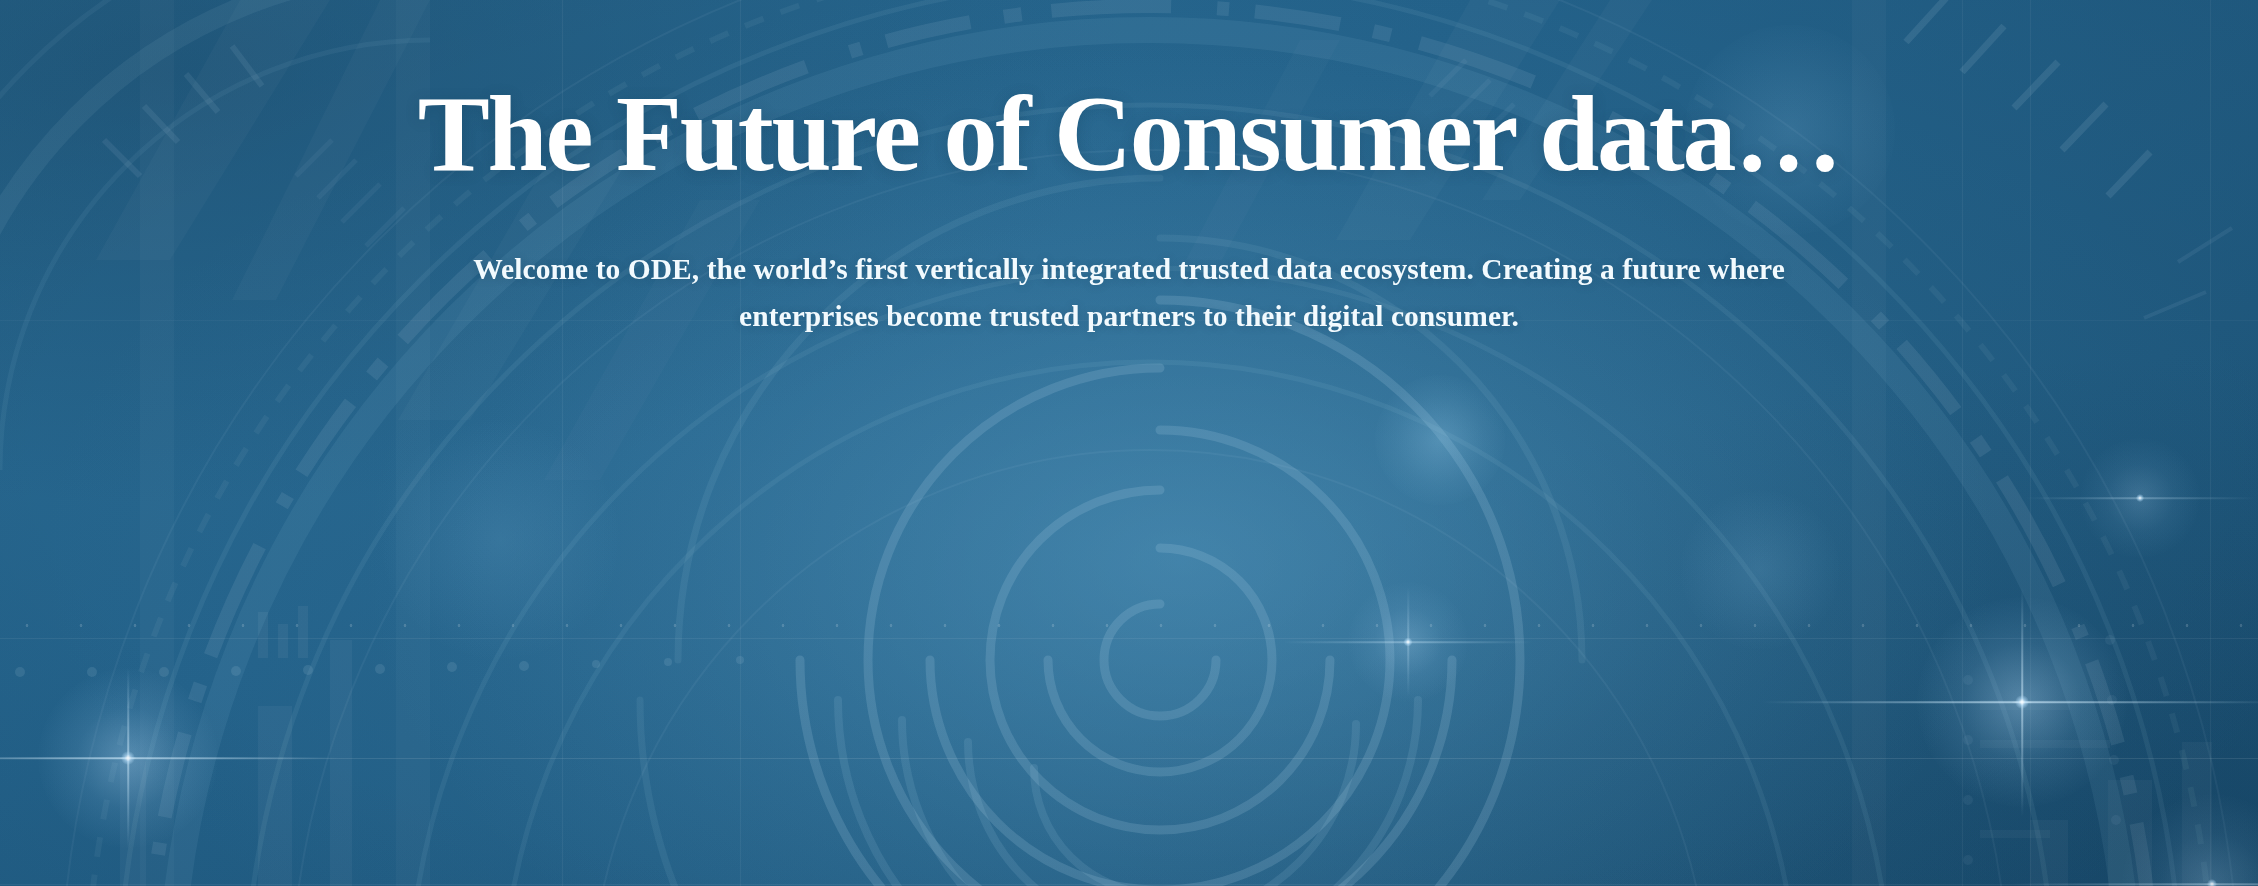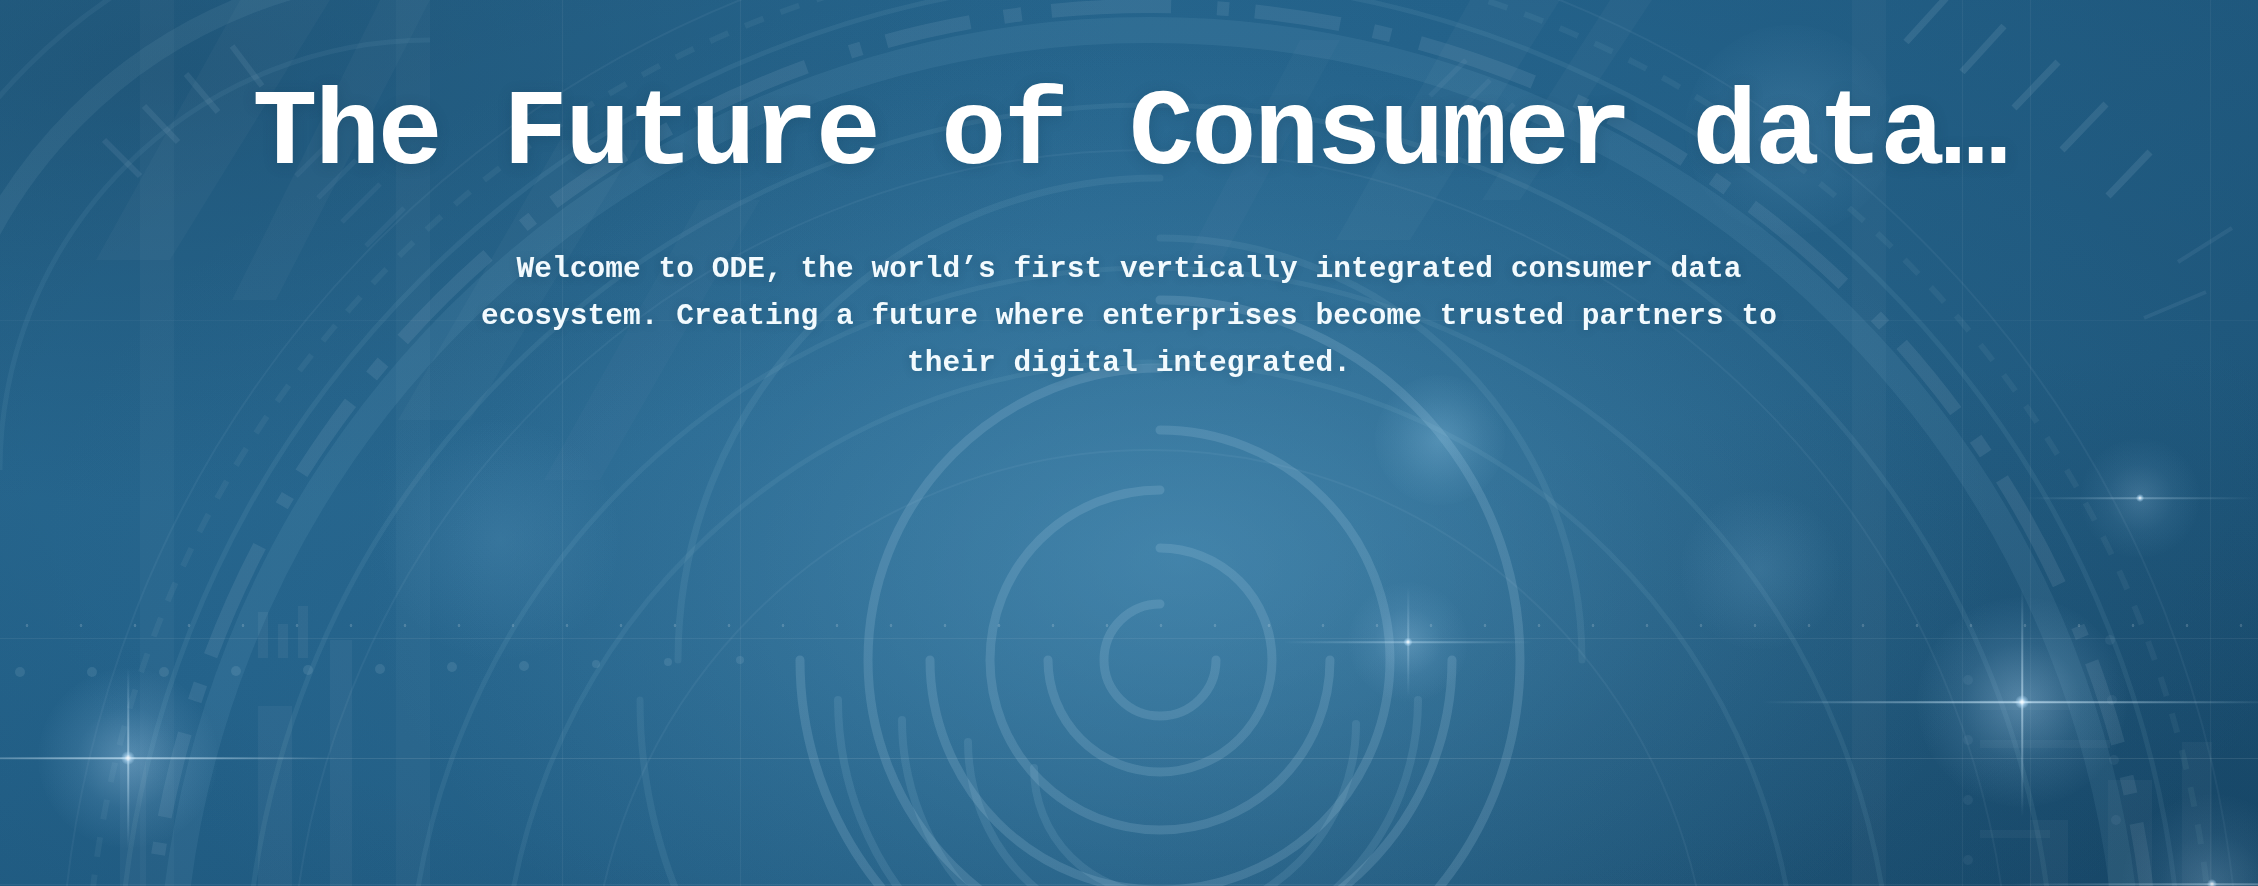--- a/index.html
+++ b/index.html
@@ -4,21 +4,21 @@
 <title>ODE Hero</title>
 <style>
   * { margin:0; padding:0; box-sizing:border-box; }
   html,body { width:2258px; height:886px; overflow:hidden; background:#21597d; }
 
   #hero {
     position:relative;
     width:2258px;
     height:886px;
     overflow:hidden;
-    font-family:Liberation Mono, monospace;
+    font-family:Liberation Serif, serif;
     background:#23628a;
   }
 
   
   .bg-layer { position:absolute; inset:0; pointer-events:none; }
 
   .bg-base {
     background:
       radial-gradient(ellipse 70% 90% at 52% 62%, rgba(70,140,180,0.34) 0%, rgba(70,140,180,0.10) 45%, rgba(0,0,0,0) 72%),
       radial-gradient(ellipse 60% 70% at 8% 8%, rgba(26,74,107,0.55) 0%, rgba(26,74,107,0.0) 70%),
@@ -339,19 +339,19 @@
 
   <div class="bg-layer bg-vignette"></div>
 
   <div id="content">
 
     <h1 class="headline">
       <span class="ln ln1">The Future of Consumer data…</span>
     </h1>
 
     <p class="subcopy">
-      <span>Welcome to ODE, the world’s first vertically integrated consumer data ecosystem.</span>
+      <span>Welcome to ODE, the world’s first vertically integrated trusted data ecosystem.</span>
       <span>Creating a future where enterprises become trusted partners to their digital</span>
-      <span>integrated.</span>
+      <span>consumer.</span>
     </p>
 
   </div>
 </div>
 
 </body></html>

